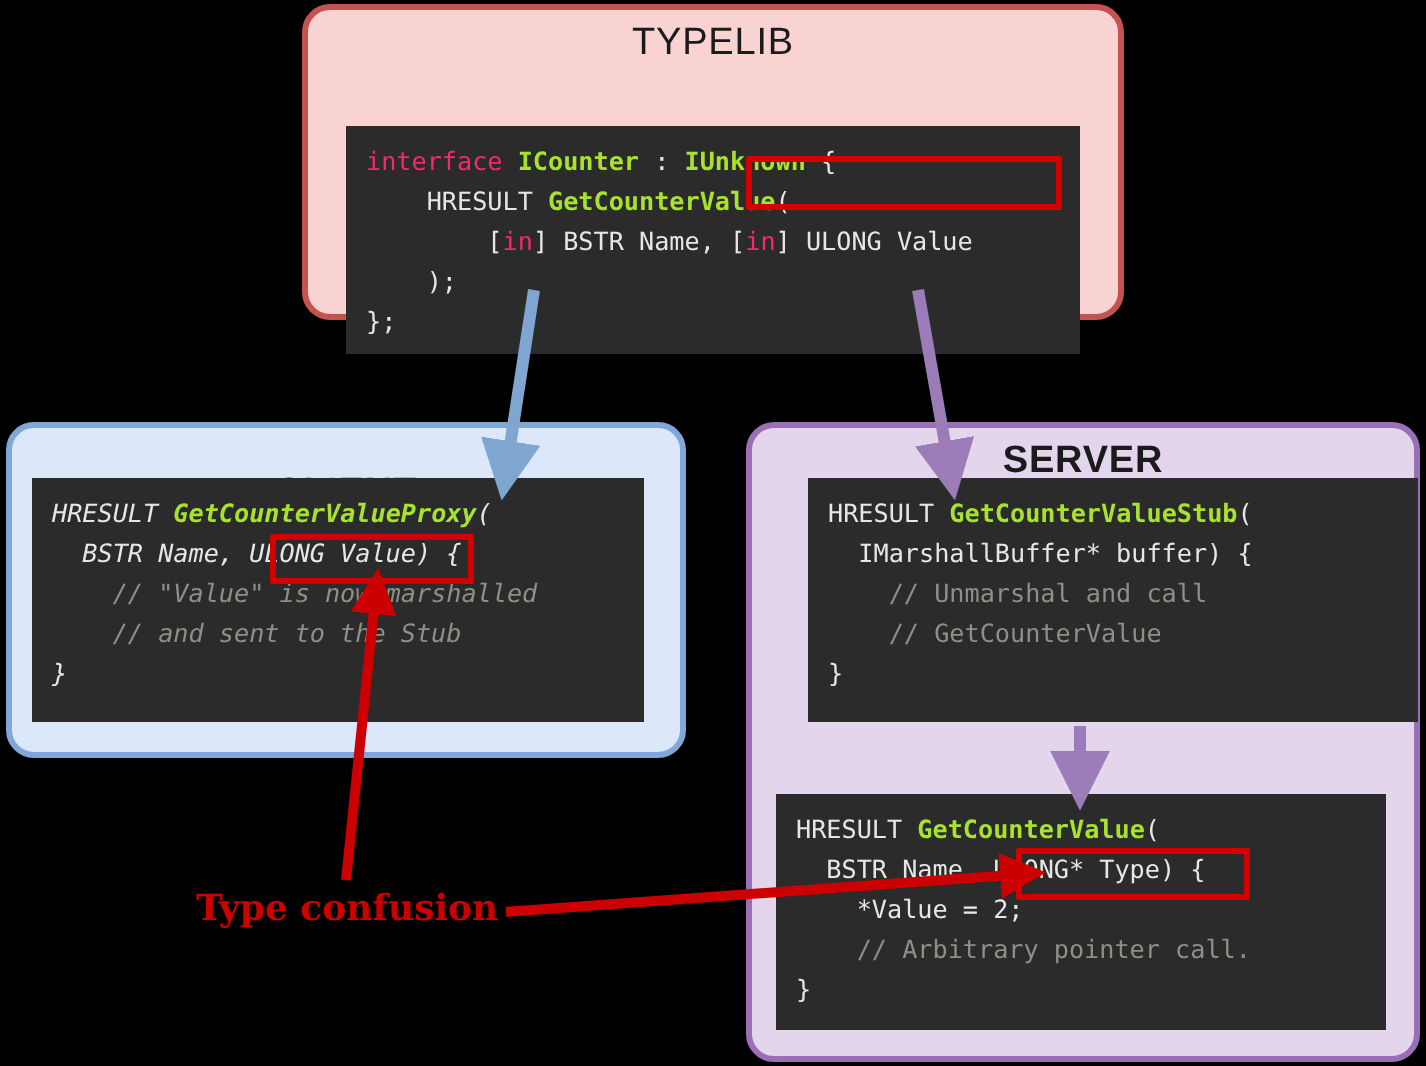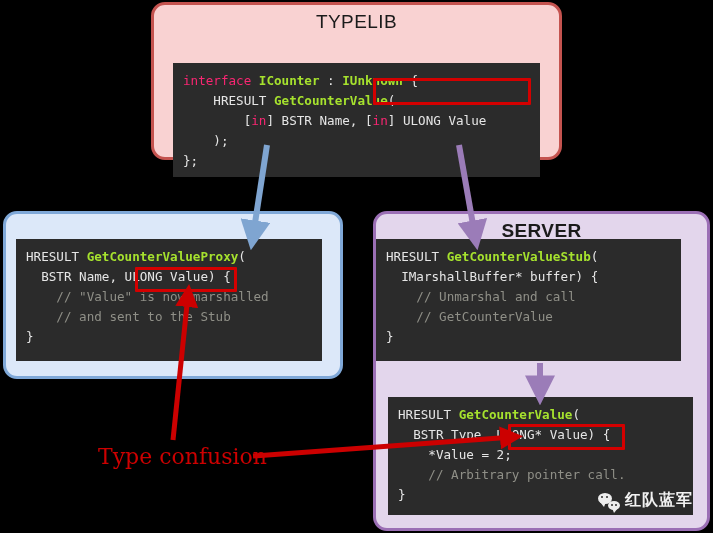--- a/index.html
+++ b/index.html
@@ -63,22 +63,22 @@
     font-family: "DejaVu Sans Mono", "Liberation Mono", monospace;
     font-size: 12.6px;
     line-height: 20px;
     color: #e6e6e6;
     padding: 8px 10px;
     box-sizing: border-box;
     white-space: pre;
     overflow: hidden;
   }
   #typelib-code { left: 173px; top: 31px;  width: 367px; height: 114px; margin-top: 32px; }
-  #client-code  { left: 16px;  top: 239px; width: 306px; height: 122px; }
-  #server-code-stub { left: 376px; top: 239px; width: 305px; height: 122px; }
+  #client-code  { left: 16px;  top: 239px; width: 306px; height: 122px; font-style: italic; }
+  #server-code-stub { left: 404px; top: 239px; width: 305px; height: 122px; }
   #server-code-impl { left: 388px; top: 397px; width: 305px; height: 118px; }
 
   .kw      { color: #f92672; }
   .type    { color: #a6e22e; font-weight: bold; }
   .fn      { color: #a6e22e; font-weight: bold; }
   .cmt     { color: #8f8f87; }
   .plain   { color: #e6e6e6; }
 
   
   .hl {
@@ -98,22 +98,22 @@
     left: 0; top: 0;
     width: 713px; height: 533px;
     pointer-events: none;
   }
 
   
   #type-confusion-label {
     position: absolute;
     left: 98px; top: 444px;
     font-family: "DejaVu Serif", "Liberation Serif", serif;
-    font-weight: normal;
-    font-size: 22px;
+    font-weight: bold;
+    font-size: 18px;
     color: #cc0000;
     white-space: nowrap;
   }
 
   
   #watermark {
     position: absolute;
     left: 598px; top: 490px;
     display: flex;
     align-items: center;
@@ -196,37 +196,26 @@
   <div class="region" id="server-region">
     <div class="region-title" style="top:6px;font-weight:bold;">SERVER</div>
   </div>
   <div class="code" id="server-code-stub"><span class="plain">HRESULT </span><span class="fn">GetCounterValueStub</span><span class="plain">(</span>
 <span class="plain">  IMarshallBuffer* buffer) {</span>
 <span class="cmt">    // Unmarshal and call</span>
 <span class="cmt">    // GetCounterValue</span>
 <span class="plain">}</span></div>
 
   <div class="code" id="server-code-impl"><span class="plain">HRESULT </span><span class="fn">GetCounterValue</span><span class="plain">(</span>
-<span class="plain">  BSTR Type, ULONG* Value) {</span>
+<span class="plain">  BSTR Name, ULONG* Type) {</span>
 <span class="plain">    *Value = 2;</span>
 <span class="cmt">    // Arbitrary pointer call.</span>
 <span class="plain">}</span></div>
   <div class="hl" id="hl-server"></div>
 
-  <div id="watermark">
-    <span class="wechat">
-      <span class="b1"></span>
-        <span class="b2"></span>
-      <i class="e1"></i>
-        <i class="e2"></i>
-        <i class="e3"></i>
-        <i class="e4"></i>
-    </span>
-    <span>红队蓝军</span>
-  </div>
 
   <svg id="overlay" viewBox="0 0 713 533">
     <defs>
       <marker id="ah-blue" markerWidth="5" markerHeight="5" refX="2.6" refY="2.5" orient="auto" markerUnits="strokeWidth">
         <path d="M0,0 L5,2.5 L0,5 z" fill="#7fa5d1"></path>
       </marker>
       <marker id="ah-purple" markerWidth="5" markerHeight="5" refX="2.6" refY="2.5" orient="auto" markerUnits="strokeWidth">
         <path d="M0,0 L5,2.5 L0,5 z" fill="#9b7cb8"></path>
       </marker>
       <marker id="ah-red" markerWidth="4.6" markerHeight="4.6" refX="2.4" refY="2.3" orient="auto" markerUnits="strokeWidth">

